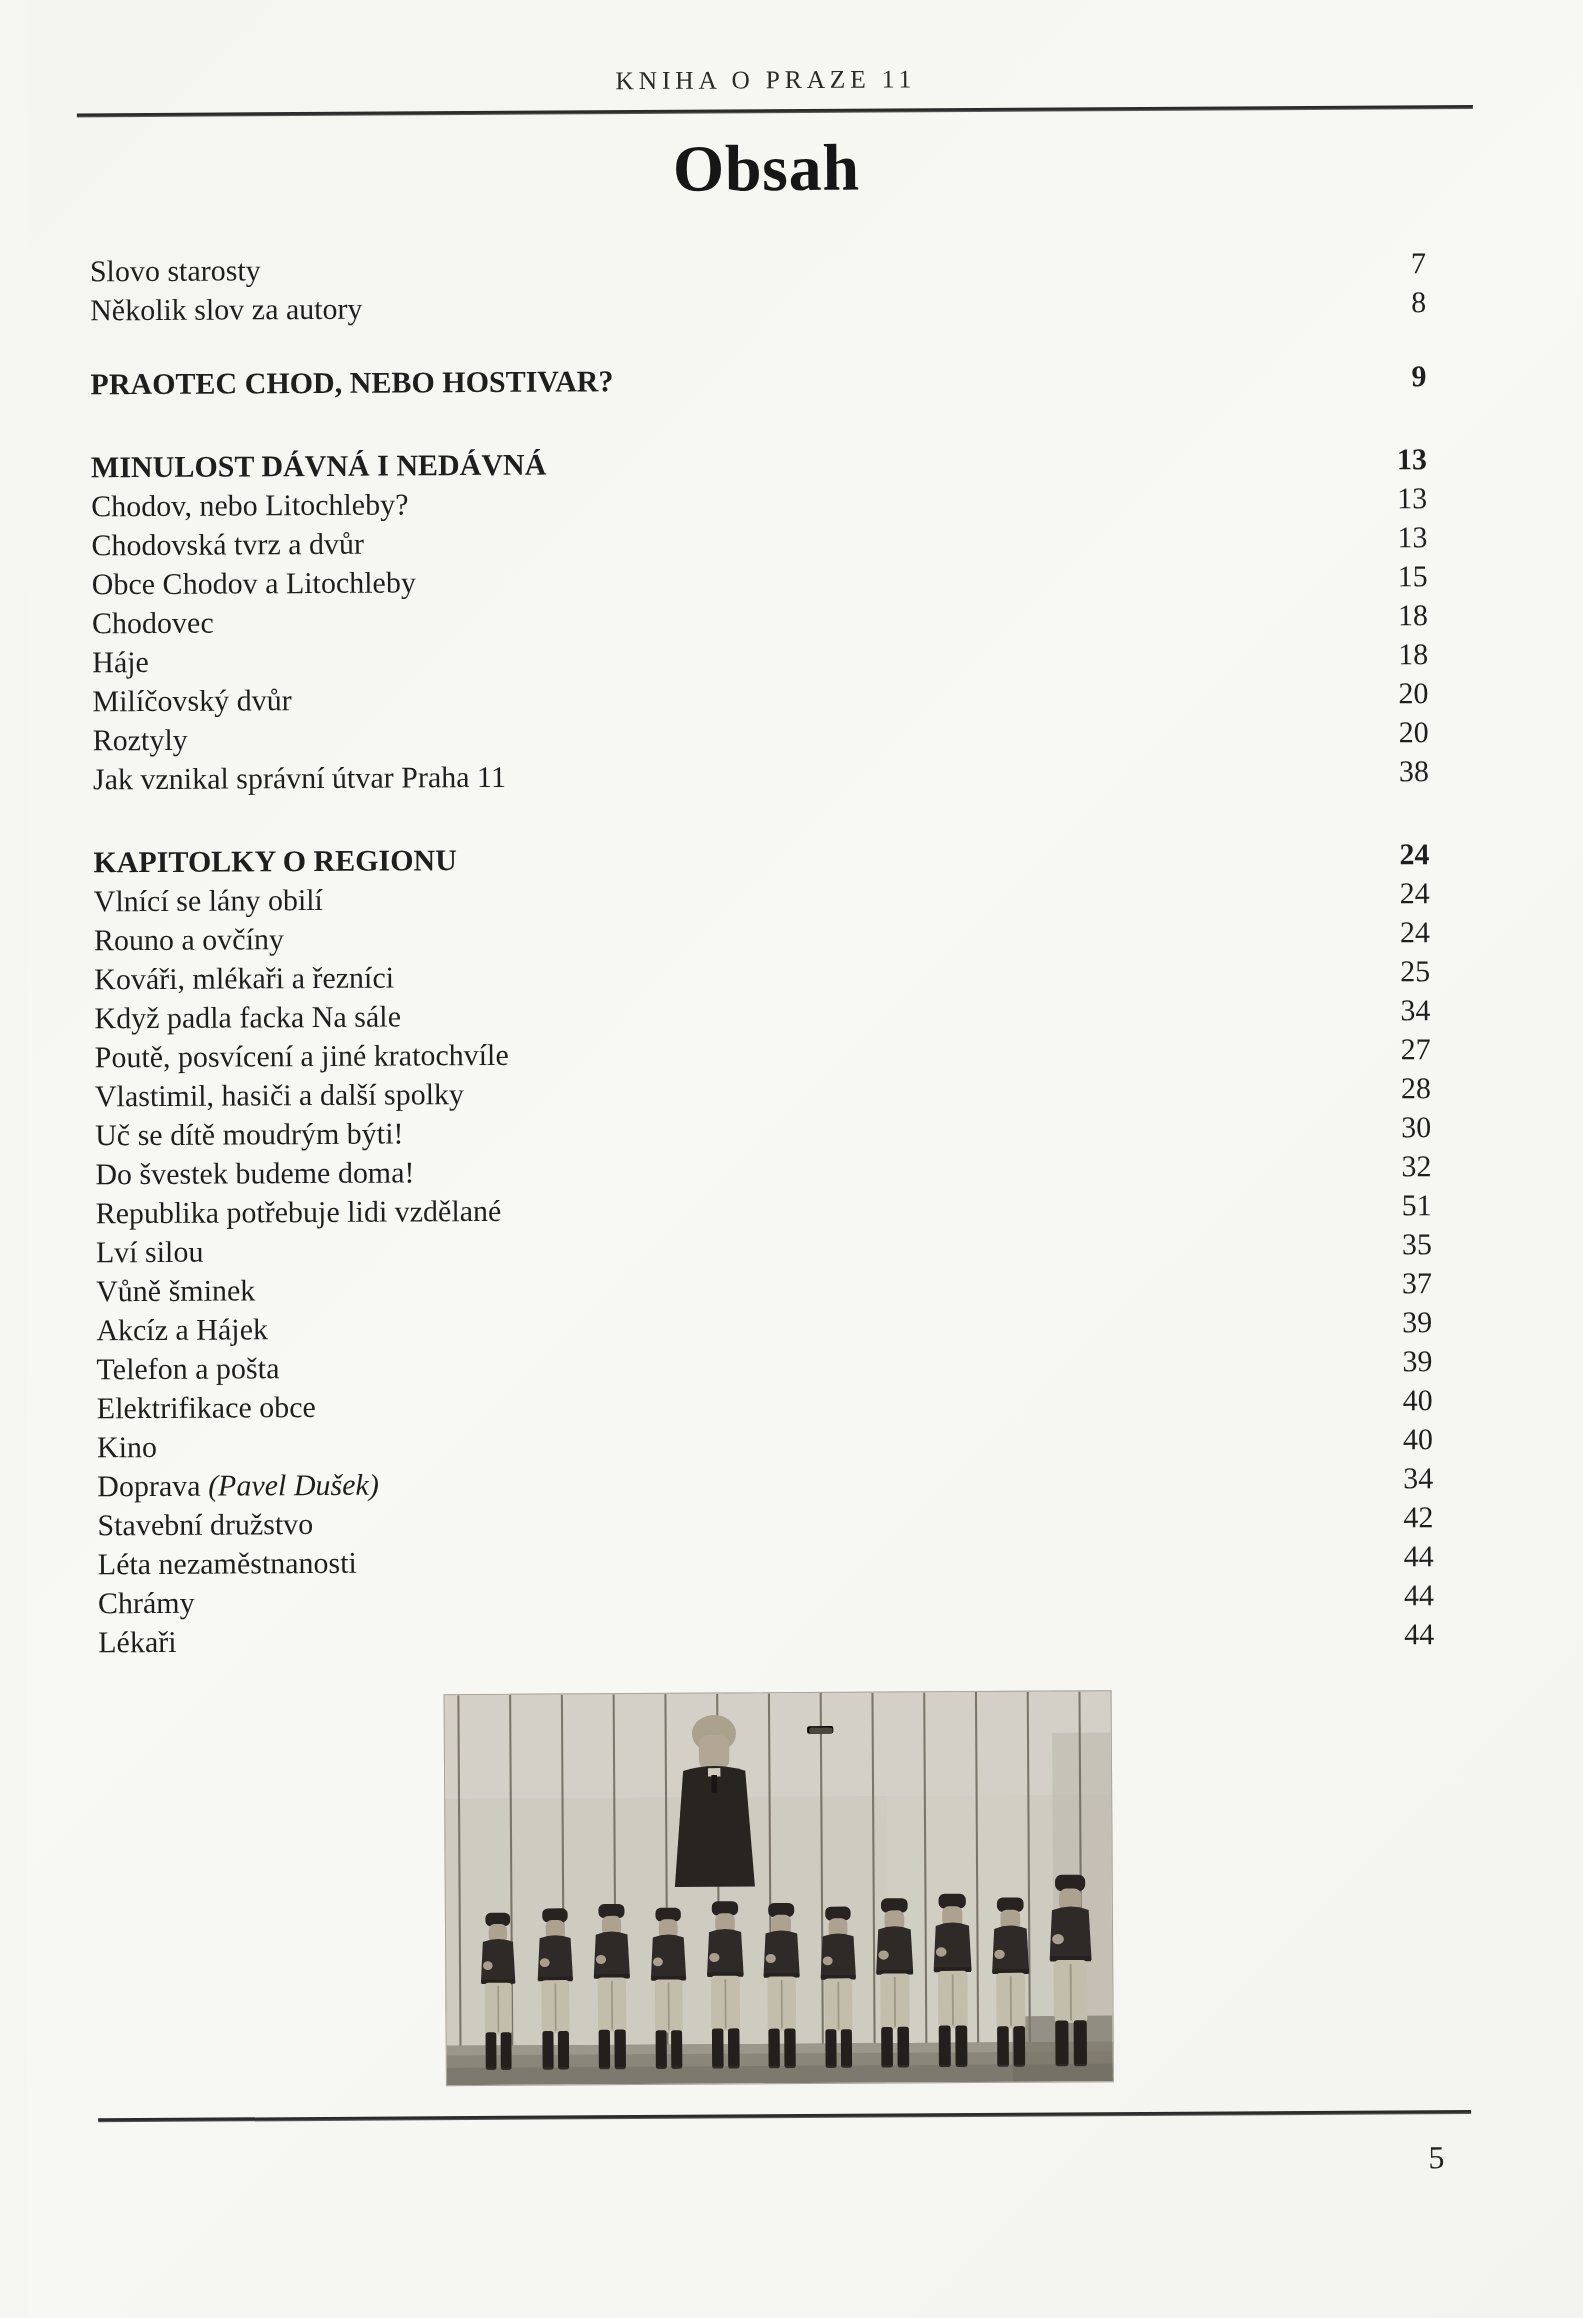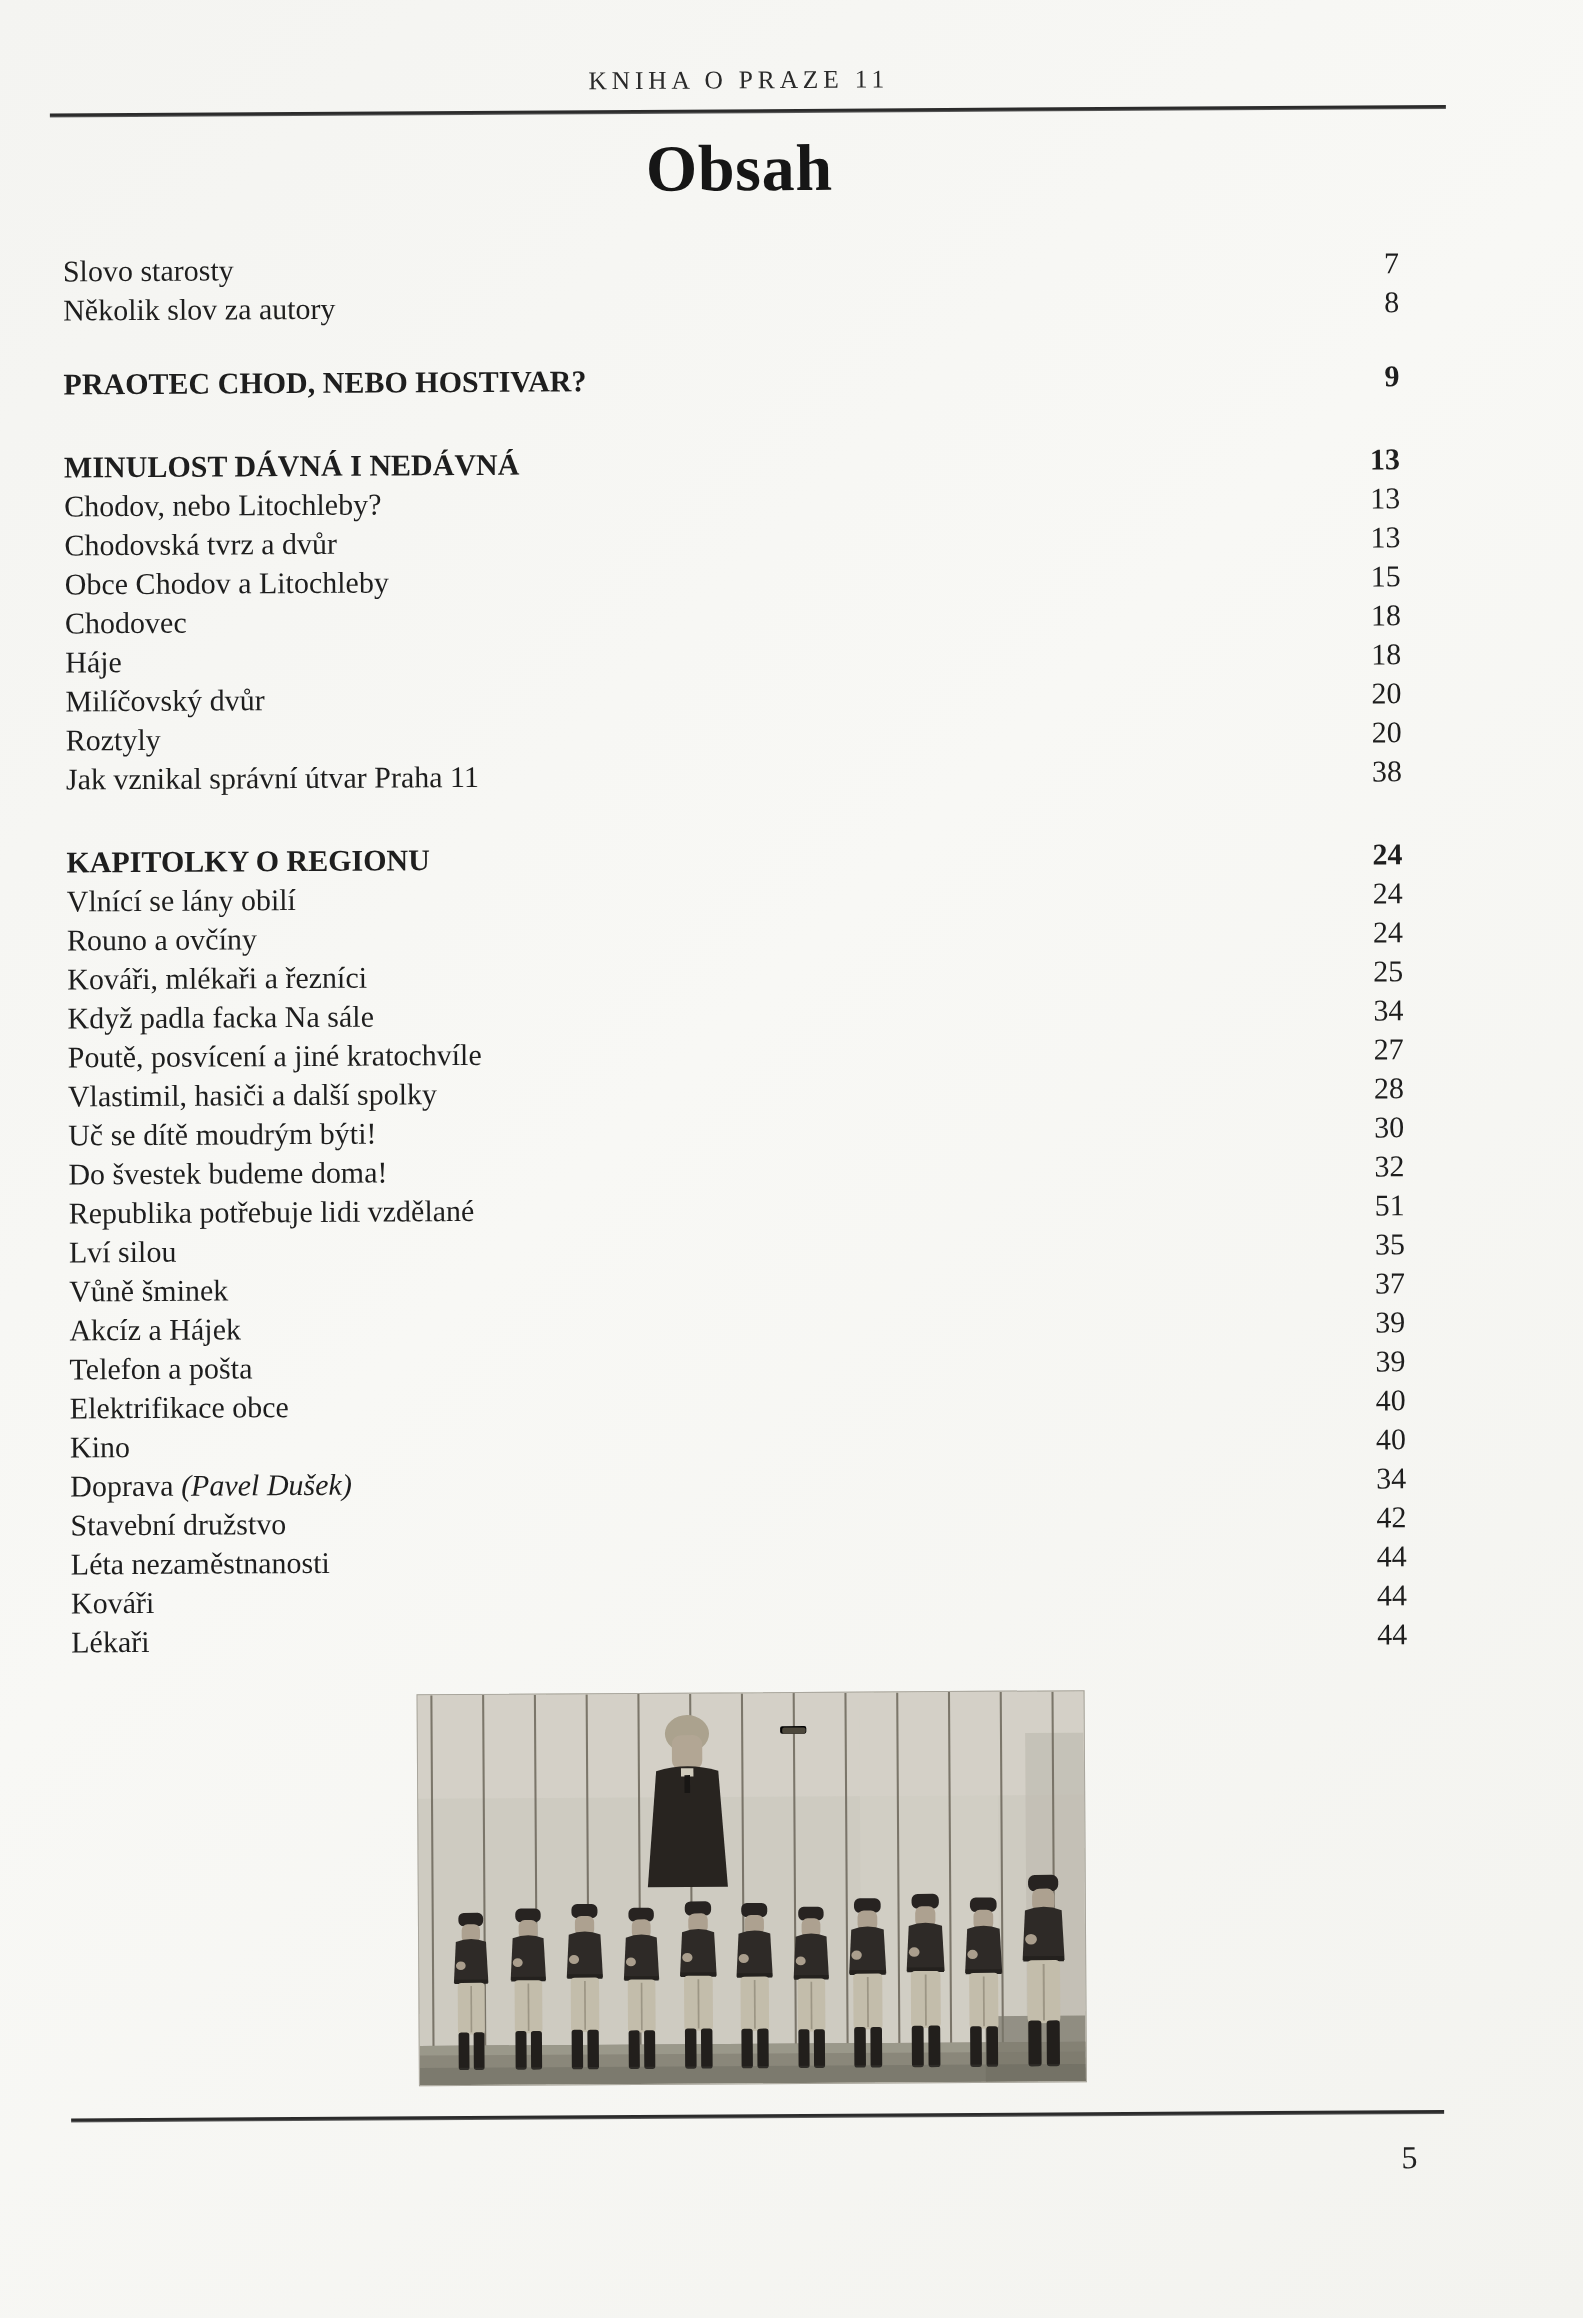--- a/index.html
+++ b/index.html
@@ -6,20 +6,21 @@
   body {
     width: 1583px; height: 2319px;
     background: #f5f5f2;
     font-family: "Liberation Serif", "DejaVu Serif", serif;
     color: #1e1e1e;
     overflow: hidden;
   }
   .sheet {
     position: absolute; inset: 0;
     background: linear-gradient(135deg, #f4f4f1 0%, #f8f8f5 45%, #f3f3ef 100%);
+    margin-left: 27px;
   }
   .content {
     position: absolute; inset: 0;
     transform: rotate(-0.35deg);
     transform-origin: 50% 55%;
   }
   .running-header {
     position: absolute; top: 65px; left: 59px; width: 1374px;
     text-align: center;
     font-size: 25.5px; letter-spacing: 4.8px; color: #2a2a2a;
@@ -195,21 +196,21 @@
           </div>
           <div class="row">
             <span class="lbl">Stavební družstvo</span>
             <span class="num">42</span>
           </div>
           <div class="row">
             <span class="lbl">Léta nezaměstnanosti</span>
             <span class="num">44</span>
           </div>
           <div class="row">
-            <span class="lbl">Kováři</span>
+            <span class="lbl">Chrámy</span>
             <span class="num">44</span>
           </div>
           <div class="row">
             <span class="lbl">Lékaři</span>
             <span class="num">44</span>
           </div>
         </section>
       </main>
 
     <figure class="photo">

